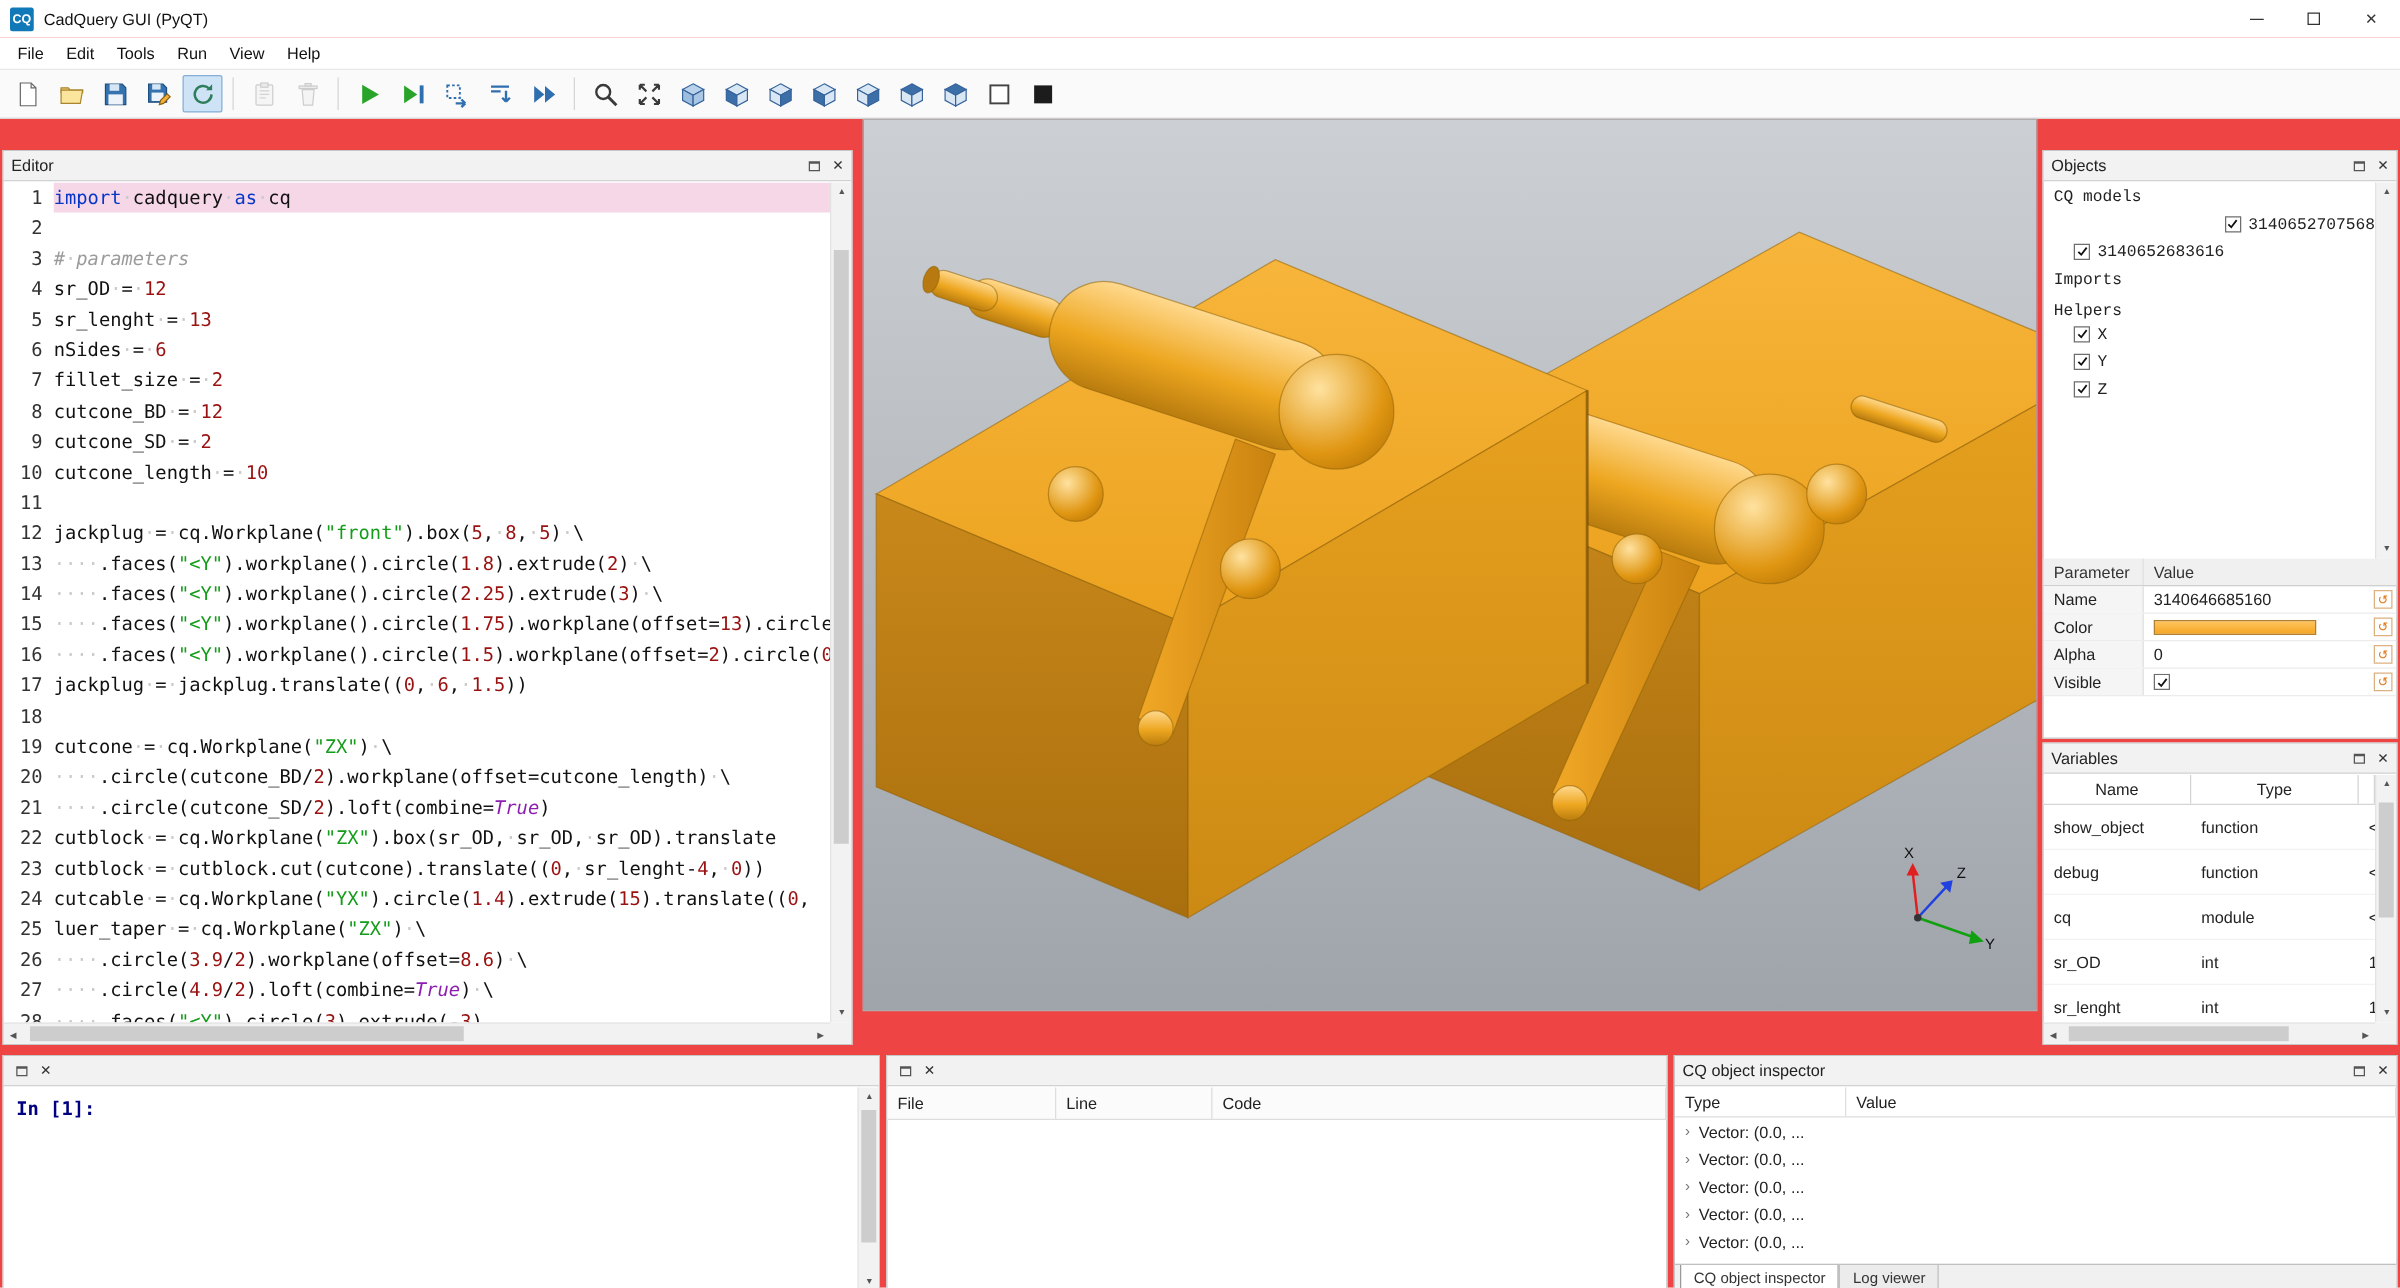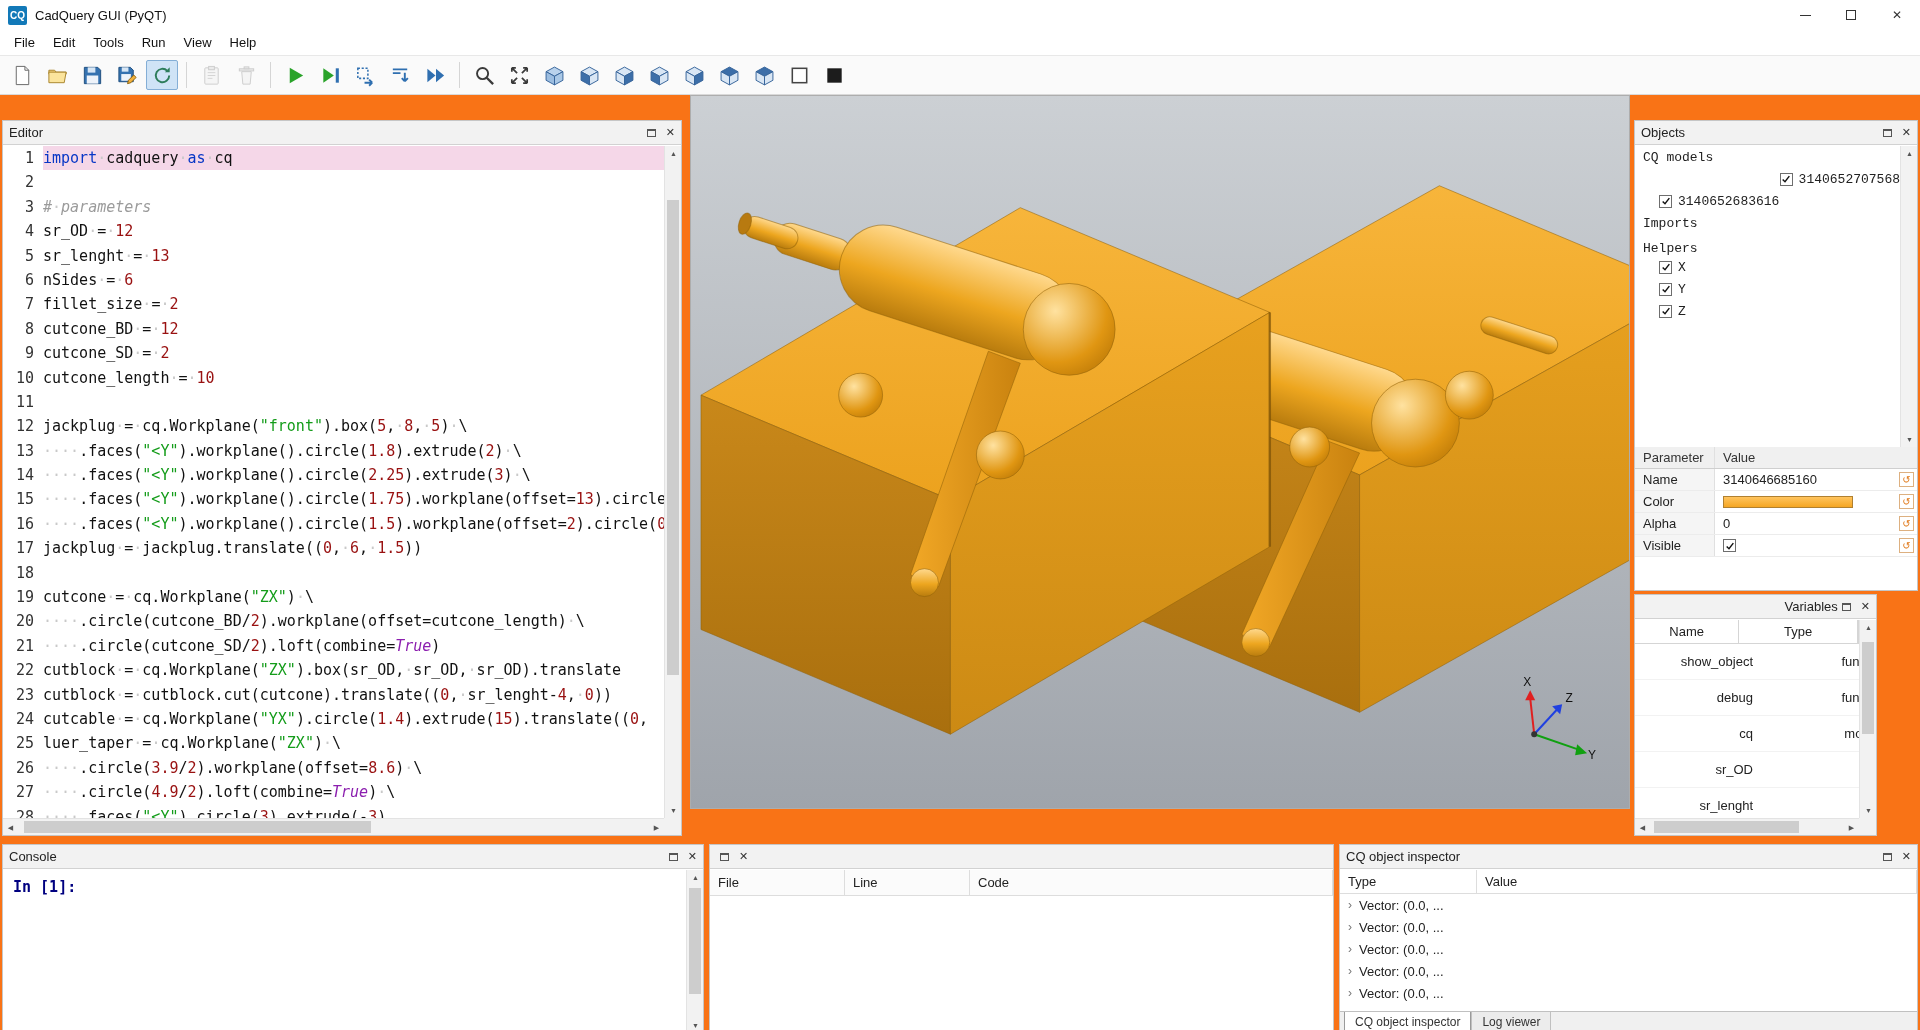--- a/index.html
+++ b/index.html
@@ -1,18 +1,18 @@
 <!DOCTYPE html>
 <html><head>
 <meta charset="utf-8">
 <style>
   *{margin:0;padding:0;box-sizing:border-box;}
   html,body{width:1920px;height:1030px;overflow:hidden;}
   body{font-family:"Liberation Sans",sans-serif;font-size:13px;color:#222;background:#f0f0f0;}
-  #app{position:absolute;left:0;top:0;width:1920px;height:1030px;background:#f97316;}
+  #app{position:absolute;left:0;top:0;width:1920px;height:1030px;background:#ef4444;}
 
   
   .titlebar{position:absolute;left:0;top:0;width:100%;height:30px;background:#fff;display:flex;align-items:center;}
   .logo{width:19px;height:19px;margin-left:8px;background:#1279b8;color:#fff;font-size:10px;font-weight:bold;display:flex;align-items:center;justify-content:center;border-radius:2px;flex:none;}
   .wtitle{margin-left:8px;font-size:13px;color:#111;}
   .win-controls{margin-left:auto;display:flex;height:100%;}
   .win-btn{width:46px;height:100%;display:flex;align-items:center;justify-content:center;color:#333;font-size:12px;}
   .min-glyph{width:11px;height:1px;background:#333;}
   .max-glyph{width:10px;height:10px;border:1px solid #333;}
 
@@ -70,21 +70,21 @@
   .props{position:absolute;left:0;top:326px;right:0;}
   .prop-row{display:flex;height:22px;align-items:center;border-bottom:1px solid #ececec;}
   .prop-row.head{background:#f0f0f0;border-bottom:1px solid #cfcfcf;color:#333;}
   .prop-label{width:80px;padding-left:8px;background:#f5f5f5;height:100%;display:flex;align-items:center;border-right:1px solid #e0e0e0;flex:none;}
   .prop-row.head .prop-label{background:#f0f0f0;}
   .prop-value{flex:1;padding-left:8px;display:flex;align-items:center;overflow:hidden;}
   .swatch{width:130px;height:12px;border:1px solid #b08030;}
   .reset-btn{width:15px;height:15px;border:1px solid #ddb080;color:#e07818;font-size:10px;display:flex;align-items:center;justify-content:center;margin-right:3px;flex:none;}
 
   
-  #variables{left:1634px;top:569px;width:243px;height:242px;text-align:right;}
+  #variables{left:1634px;top:569px;width:284px;height:242px;}
   .var-head{position:absolute;left:0;top:25px;right:17px;height:24px;display:flex;border-bottom:1px solid #d5d5d5;background:#fff;}
   .var-hcell{border-right:1px solid #d5d5d5;display:flex;align-items:center;justify-content:center;color:#222;}
   .var-rows{position:absolute;left:0;top:49px;right:17px;bottom:17px;overflow:hidden;}
   .var-row{display:flex;height:36px;align-items:center;border-bottom:1px solid #f2f2f2;}
   .var-cell{padding-left:8px;overflow:hidden;white-space:nowrap;flex:none;}
 
   
   #console{left:2px;top:819px;width:702px;height:190px;}
   .console-body{position:absolute;left:0;top:25px;right:17px;bottom:0;background:#fff;padding:8px 10px;font-family:"DejaVu Sans Mono",monospace;font-size:15px;}
   .prompt{color:#000080;font-weight:bold;}
@@ -585,21 +585,20 @@
       <div class="sb-track">
           <div class="sb-thumb-h" style="left:2%;width:75%;"></div>
         </div>
       <div class="sb-btn-h">▶</div>
     </div>
     <div class="sb-corner"></div>
   </div>
 
   <div class="panel" id="console">
     <div class="panel-header">
-      <span class="panel-title">Console</span>
       <span class="ph-float"></span>
       <span class="ph-close">✕</span>
     </div>
     <div class="console-body">
       <span class="prompt">In [1]:</span>
     </div>
     <div class="vscroll" style="top:25px;bottom:0;">
       <div class="sb-btn">▲</div>
       <div class="sb-track">
           <div class="sb-thumb-v" style="top:2%;height:80%;"></div>

